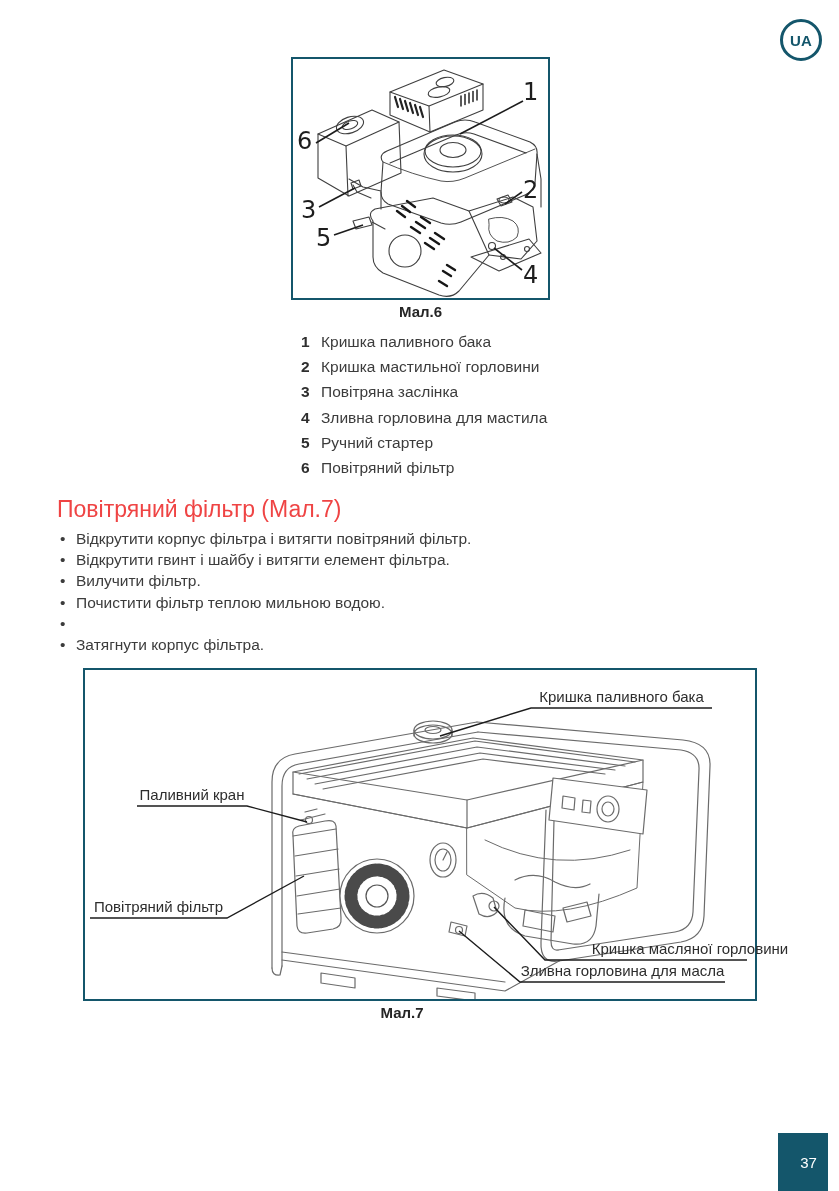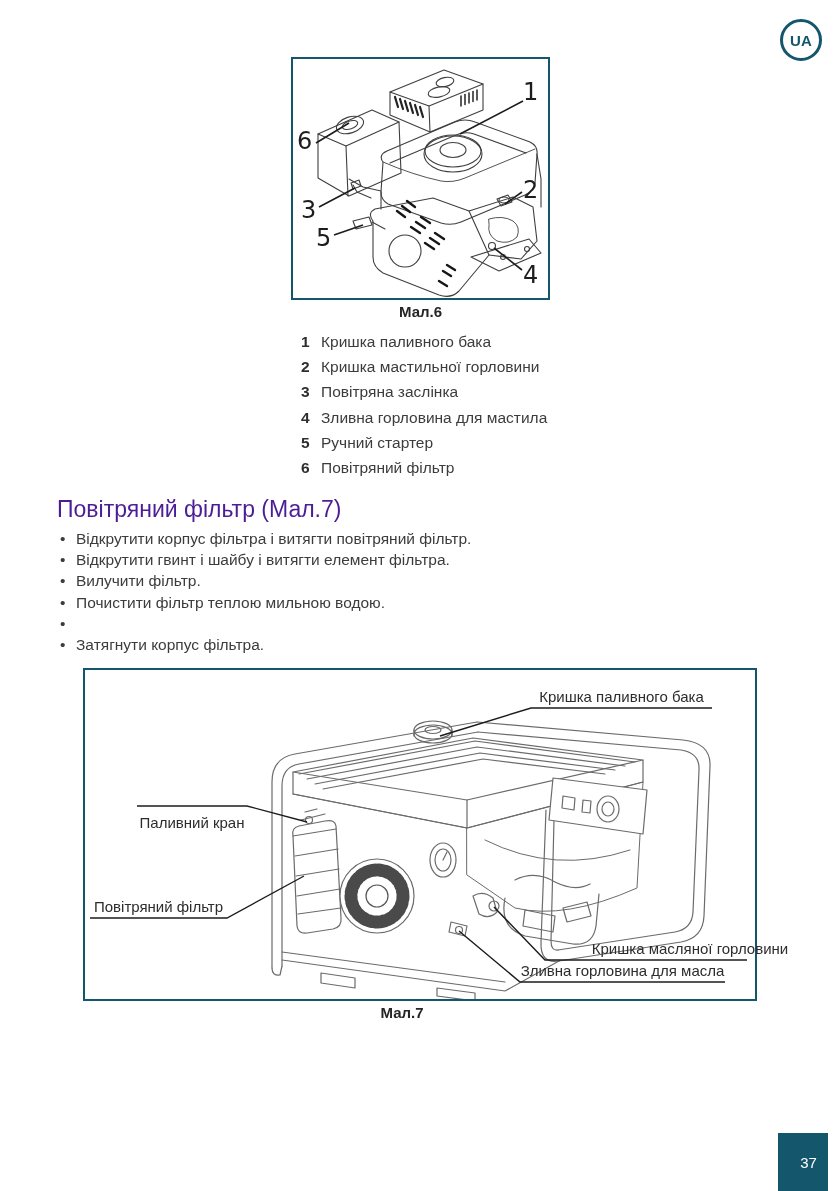--- a/index.html
+++ b/index.html
@@ -69,21 +69,21 @@
     font-weight: bold;
     color: #2e2e2e;
     flex: 0 0 20px;
   }
   
   .section-heading {
     position: absolute;
     left: 57px; top: 496px;
     font-size: 23px;
     font-weight: 500;
-    color: #4c1d95;
+    color: #ef4444;
   }
   .bullets {
     position: absolute;
     left: 60px; top: 530px;
     width: 620px;
   }
   .bullet-row {
     display: flex;
     align-items: baseline;
     height: 21.2px;
@@ -340,21 +340,21 @@
 
       <g stroke="#1c1c1c" stroke-width="1.4" fill="none">
         <path d="M627,38 L446,38 L355,66"></path>
         <path d="M52,136 L162,136 L222,152"></path>
         <path d="M5,248 L142,248 L219,206"></path>
         <path d="M662,290 L460,290 L409,237"></path>
         <path d="M640,312 L435,312 L374,261"></path>
       </g>
     </svg>
     <div class="fig7-label" style="left:446px; top:18px;  width:181px;">Кришка паливного бака</div>
-    <div class="fig7-label" style="left:52px;  top:116px; width:110px;margin-top:28px;">Паливний кран</div>
+    <div class="fig7-label" style="left:52px;  top:116px; width:110px;">Паливний кран</div>
     <div class="fig7-label" style="left:5px;   top:228px; width:137px;">Повітряний фільтр</div>
     <div class="fig7-label" style="left:460px; top:270px; width:202px;margin-left:44px;">Кришка масляної горловини</div>
     <div class="fig7-label" style="left:435px; top:292px; width:205px;">Зливна горловина для масла</div>
   </div>
   <div class="fig-caption" id="fig7-caption">Мал.7</div>
 
   <div class="page-number">
     <span>37</span>
   </div>
 

